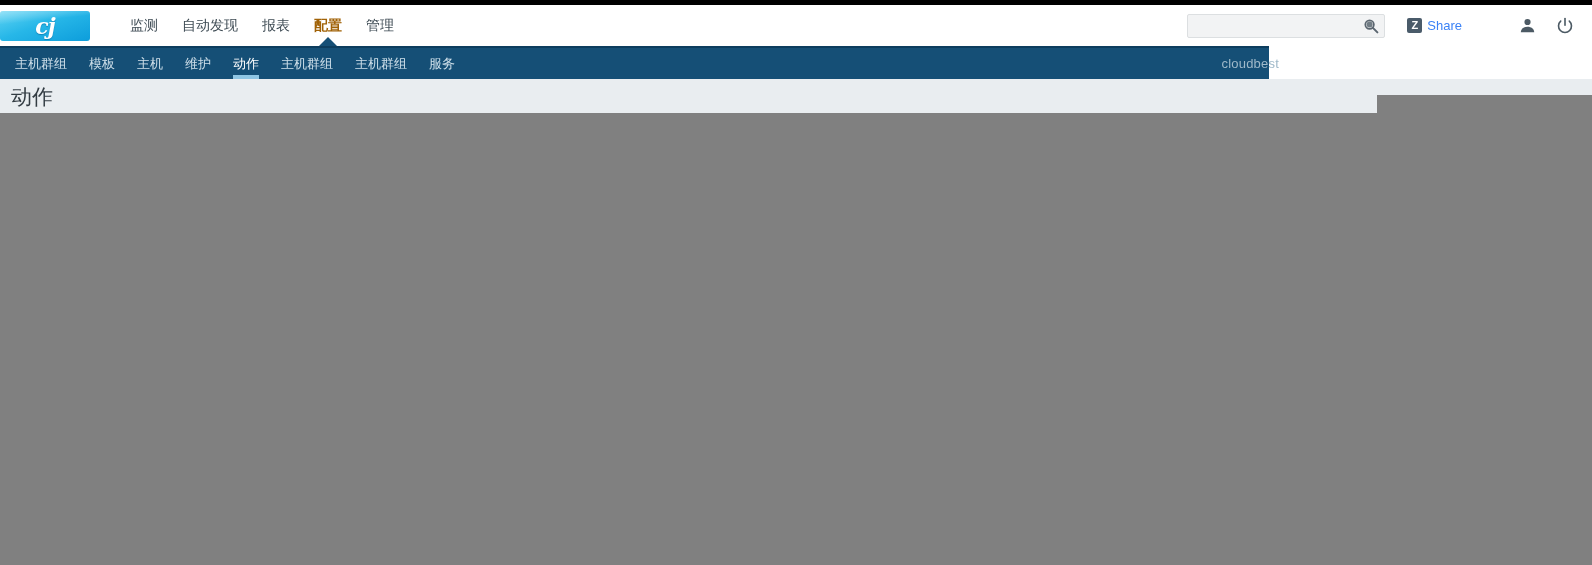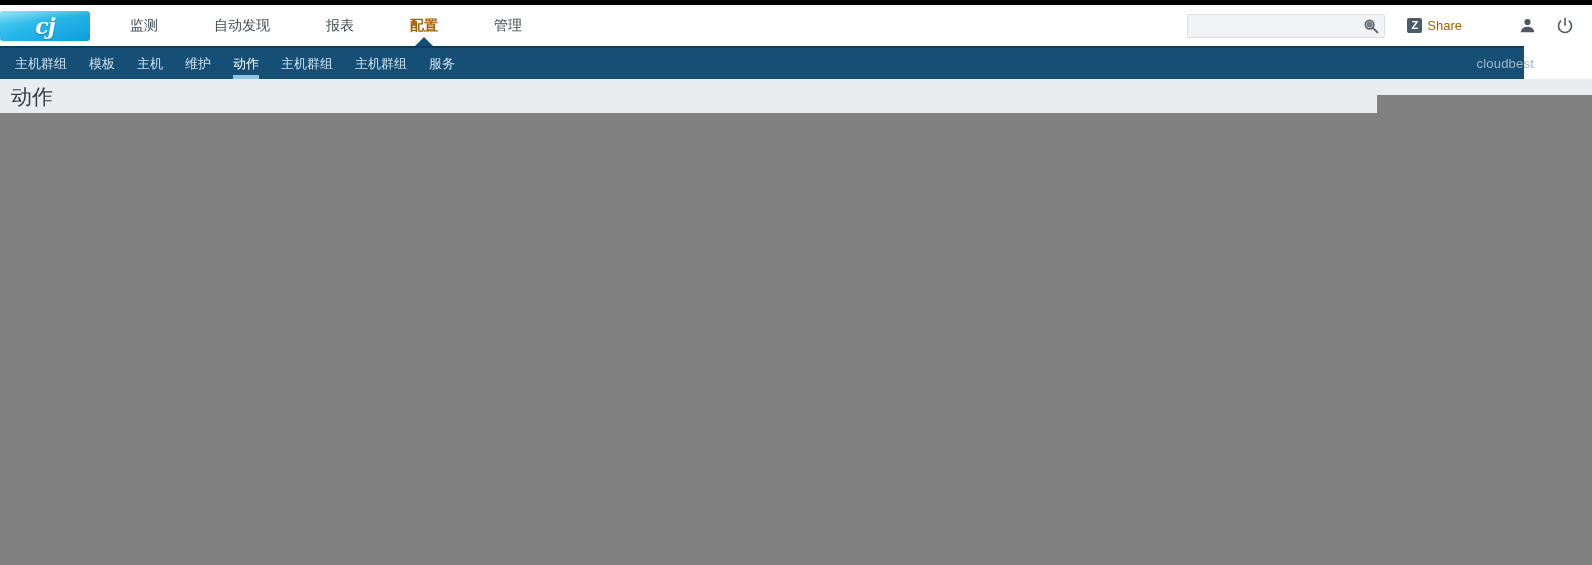--- a/index.html
+++ b/index.html
@@ -69,21 +69,20 @@
     transform: rotate(-6deg);
     pointer-events: none;
   }
 
   
   .mainmenu {
     display: flex;
     align-items: center;
     height: 40px;
     margin-left: 28px;
-    gap: 32px;
   }
   .mainmenu .mi {
     position: relative;
     height: 41px;
     display: flex;
     align-items: center;
     padding: 0 12px;
     font-size: 14px;
     color: #3e4b54;
     white-space: nowrap;
@@ -156,38 +155,38 @@
     background: #4a5b6a;
     border-radius: 2px;
     color: #ffffff;
     font-size: 11px;
     font-weight: 700;
     line-height: 15px;
     text-align: center;
   }
   .share-btn .zlabel {
     font-size: 13px;
-    color: #a16207;
+    color: #3b82f6;
   }
 
   .icon-btn {
     width: 26px; height: 26px;
     display: flex;
     align-items: center;
     justify-content: center;
     color: #4c5a64;
     cursor: pointer;
     margin-left: 12px;
   }
 
   
   .subnav {
     position: absolute;
     top: 46px; left: 0;
-    width: 1524px;
+    width: 1269px;
     height: 33px;
     background: #154f76;
     border-top: 2px solid #0d3d5e;
     display: flex;
     align-items: center;
   }
   .subnav .si {
     position: relative;
     height: 31px;
     display: flex;

